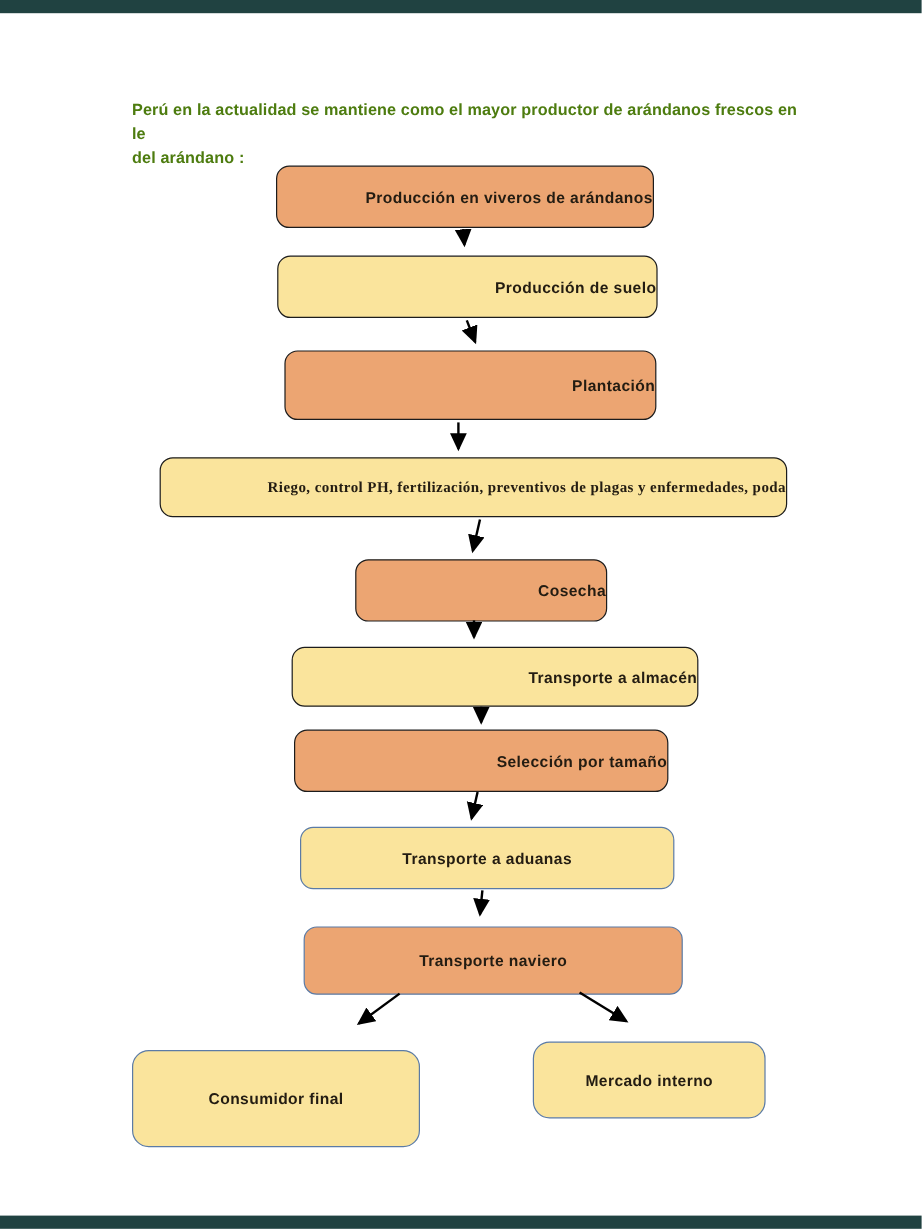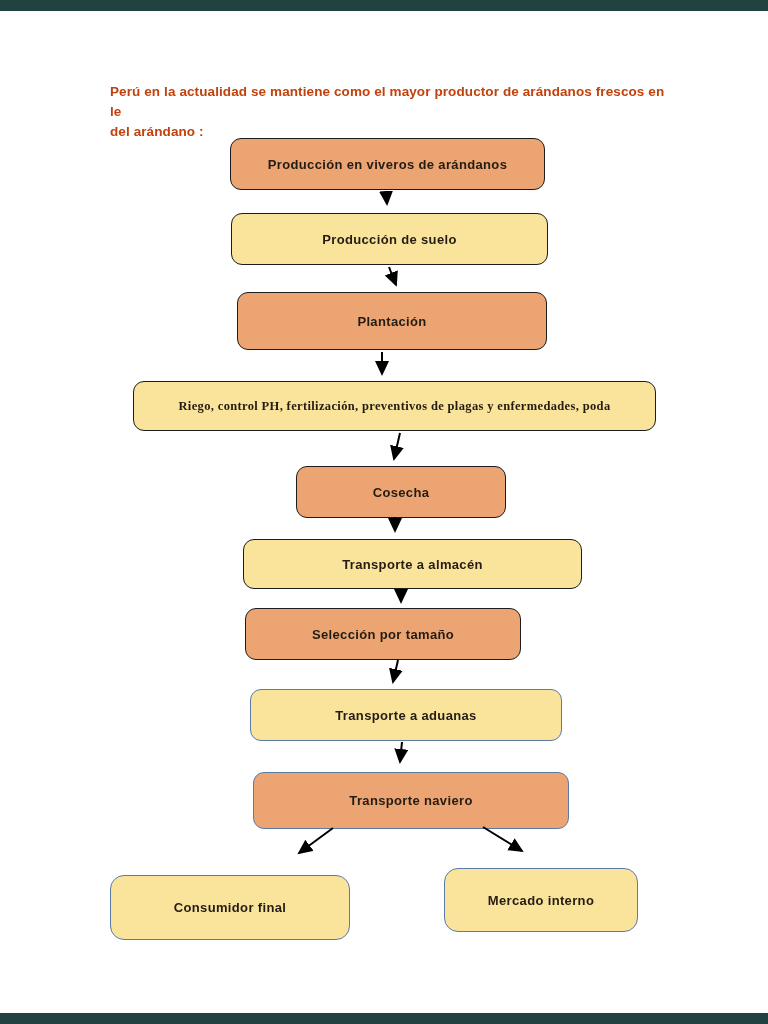--- a/index.html
+++ b/index.html
@@ -8,32 +8,32 @@
     background:#ffffff;
     font-family:"Liberation Sans","DejaVu Sans",sans-serif;
   }
   .edge-bar{
     position:absolute;left:0;width:768px;height:11px;background:#204241;
   }
   .edge-bar.top{top:0;}
   .edge-bar.bottom{bottom:0;}
   .intro{
     position:absolute;left:110px;top:82px;width:560px;
-    font-size:13.5px;font-weight:bold;color:#c2410c;line-height:20px;
+    font-size:13.5px;font-weight:bold;color:#4d7c0f;line-height:20px;
     letter-spacing:0.1px;
   }
   .node{
     position:absolute;display:flex;align-items:center;justify-content:center;
     border-radius:11px;box-sizing:border-box;
     font-size:13px;font-weight:bold;color:#231c12;text-align:center;
     letter-spacing:0.35px;white-space:nowrap;
   }
   .fill-orange{background:#ECA572;}
   .fill-yellow{background:#FAE49C;}
-  .b-dark{border:1.6px solid #1c1c1c;}
+  .b-dark{border:1.6px solid #1c1c1c;justify-content:flex-end;}
   .b-blue{border:1.9px solid #5b7ba6;}
   .r-lg{border-radius:14px;}
   #arrow-layer{
     position:absolute;left:0;top:0;width:768px;height:1024px;
     pointer-events:none;
   }
 </style>
 </head>
 <body>
 
@@ -62,33 +62,33 @@
 </div>
 
 <div class="node fill-orange b-dark" style="left:296px;top:466px;width:210px;height:52px;">
   <span>Cosecha</span>
 </div>
 
 <div class="node fill-yellow b-dark" style="left:243px;top:539px;width:339px;height:50px;">
   <span>Transporte a almacén</span>
 </div>
 
-<div class="node fill-orange b-dark" style="left:245px;top:608px;width:276px;height:52px;">
+<div class="node fill-orange b-dark" style="left:245px;top:608px;width:312px;height:52px;">
   <span>Selección por tamaño</span>
 </div>
 
 <div class="node fill-yellow b-blue" style="left:250px;top:689px;width:312px;height:52px;">
   <span>Transporte a aduanas</span>
 </div>
 
 <div class="node fill-orange b-blue" style="left:253px;top:772px;width:316px;height:57px;">
   <span>Transporte naviero</span>
 </div>
 
-<div class="node fill-yellow b-blue r-lg" style="left:110px;top:875px;width:240px;height:65px;">
+<div class="node fill-yellow b-blue r-lg" style="left:110px;top:875px;width:240px;height:81px;">
   <span>Consumidor final</span>
 </div>
 
 <div class="node fill-yellow b-blue r-lg" style="left:444px;top:868px;width:194px;height:64px;">
   <span>Mercado interno</span>
 </div>
 
 <svg id="arrow-layer" viewBox="0 0 768 1024" xmlns="http://www.w3.org/2000/svg">
   <defs>
     <marker id="ah" markerWidth="9" markerHeight="8" refX="6.5" refY="3.5" orient="auto">

